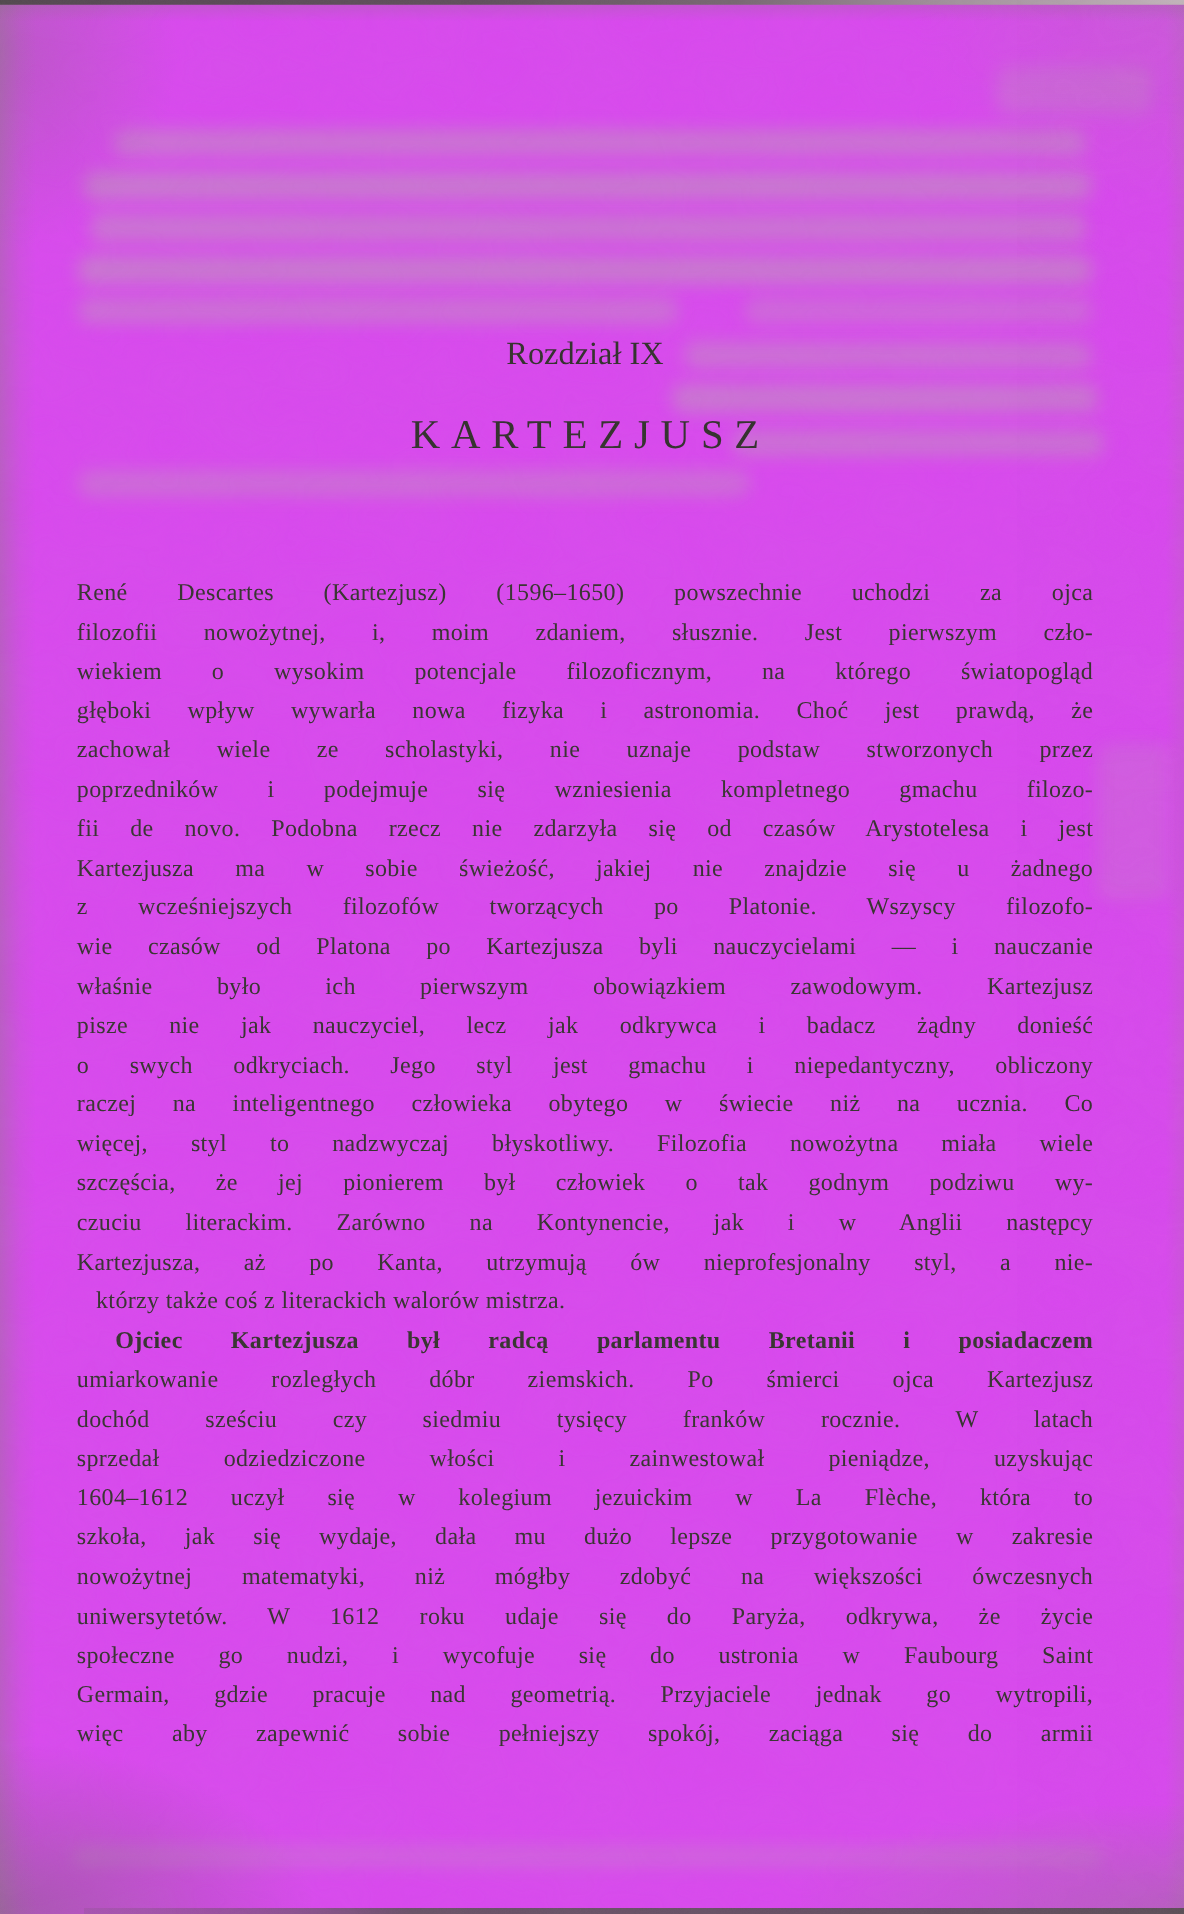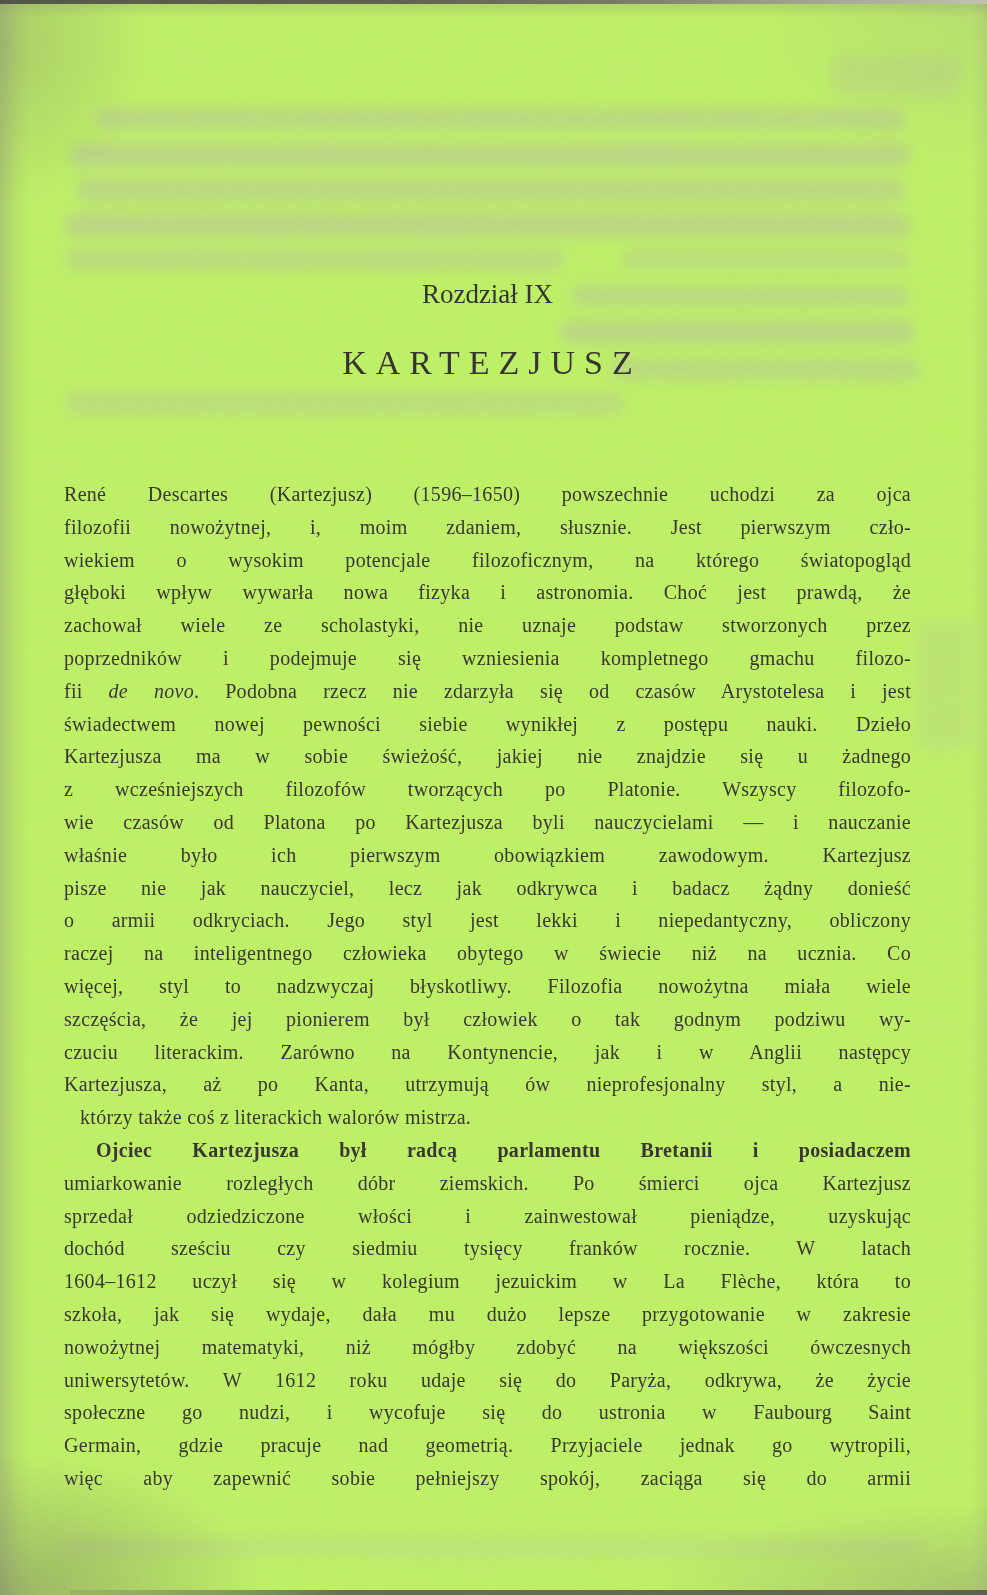--- a/index.html
+++ b/index.html
@@ -4,21 +4,21 @@
 <style>
   html, body {
     margin: 0;
     padding: 0;
     background: #888;
   }
   .page {
     position: relative;
     width: 987px;
     height: 1595px;
-    background: #bef264;
+    background: #d946ef;
     overflow: hidden;
     font-family: "Liberation Serif", "DejaVu Serif", serif;
     color: #34312d;
   }
 
   
   .edge-top {
     position: absolute; top: 0; left: 0; right: 0; height: 4px;
     background: linear-gradient(to right, #45443f 0%, #504e49 40%, #6b6962 62%, #9b9892 80%, #c2bfb8 100%);
     opacity: .9;
@@ -95,21 +95,21 @@
   .line {
     height: 32.8px;
     line-height: 32.8px;
     text-align: justify;
     text-align-last: justify;
     white-space: normal;
     overflow: visible;
   }
   .line.no-justify { text-align-last: left; margin-left: 16px; }
   .line.indent { text-indent: 32px; font-weight: bold; }
-  .italic { font-style: italic; }
+  .italic { }
 
   
   .grain {
     position: absolute; top: 0; left: 0;
     pointer-events: none;
   }
 </style>
 </head>
 <body>
 
@@ -134,39 +134,38 @@
 
   <div class="body-text">
       <div class="paragraph">
         <div class="line">René Descartes (Kartezjusz) (1596–1650) powszechnie uchodzi za ojca</div>
         <div class="line">filozofii nowożytnej, i, moim zdaniem, słusznie. Jest pierwszym czło-</div>
         <div class="line">wiekiem o wysokim potencjale filozoficznym, na którego światopogląd</div>
         <div class="line">głęboki wpływ wywarła nowa fizyka i astronomia. Choć jest prawdą, że</div>
         <div class="line">zachował wiele ze scholastyki, nie uznaje podstaw stworzonych przez</div>
         <div class="line">poprzedników i podejmuje się wzniesienia kompletnego gmachu filozo-</div>
         <div class="line"><span>fii </span><span class="italic">de novo</span><span>. Podobna rzecz nie zdarzyła się od czasów Arystotelesa i jest</span></div>
-        <div class="line">świadectwem nowej pewności siebie wynikłej z postępu nauki. Dzieło</div>
         <div class="line">Kartezjusza ma w sobie świeżość, jakiej nie znajdzie się u żadnego</div>
         <div class="line">z wcześniejszych filozofów tworzących po Platonie. Wszyscy filozofo-</div>
         <div class="line">wie czasów od Platona po Kartezjusza byli nauczycielami — i nauczanie</div>
         <div class="line">właśnie było ich pierwszym obowiązkiem zawodowym. Kartezjusz</div>
         <div class="line">pisze nie jak nauczyciel, lecz jak odkrywca i badacz żądny donieść</div>
-        <div class="line">o armii odkryciach. Jego styl jest lekki i niepedantyczny, obliczony</div>
+        <div class="line">o swych odkryciach. Jego styl jest gmachu i niepedantyczny, obliczony</div>
         <div class="line">raczej na inteligentnego człowieka obytego w świecie niż na ucznia. Co</div>
         <div class="line">więcej, styl to nadzwyczaj błyskotliwy. Filozofia nowożytna miała wiele</div>
         <div class="line">szczęścia, że jej pionierem był człowiek o tak godnym podziwu wy-</div>
         <div class="line">czuciu literackim. Zarówno na Kontynencie, jak i w Anglii następcy</div>
         <div class="line">Kartezjusza, aż po Kanta, utrzymują ów nieprofesjonalny styl, a nie-</div>
         <div class="line no-justify">którzy także coś z literackich walorów mistrza.</div>
       </div>
       <div class="paragraph">
         <div class="line indent">Ojciec Kartezjusza był radcą parlamentu Bretanii i posiadaczem</div>
         <div class="line">umiarkowanie rozległych dóbr ziemskich. Po śmierci ojca Kartezjusz</div>
+        <div class="line">dochód sześciu czy siedmiu tysięcy franków rocznie. W latach</div>
         <div class="line">sprzedał odziedziczone włości i zainwestował pieniądze, uzyskując</div>
-        <div class="line">dochód sześciu czy siedmiu tysięcy franków rocznie. W latach</div>
         <div class="line">1604–1612 uczył się w kolegium jezuickim w La Flèche, która to</div>
         <div class="line">szkoła, jak się wydaje, dała mu dużo lepsze przygotowanie w zakresie</div>
         <div class="line">nowożytnej matematyki, niż mógłby zdobyć na większości ówczesnych</div>
         <div class="line">uniwersytetów. W 1612 roku udaje się do Paryża, odkrywa, że życie</div>
         <div class="line">społeczne go nudzi, i wycofuje się do ustronia w Faubourg Saint</div>
         <div class="line">Germain, gdzie pracuje nad geometrią. Przyjaciele jednak go wytropili,</div>
         <div class="line">więc aby zapewnić sobie pełniejszy spokój, zaciąga się do armii</div>
       </div>
     </div>
 

